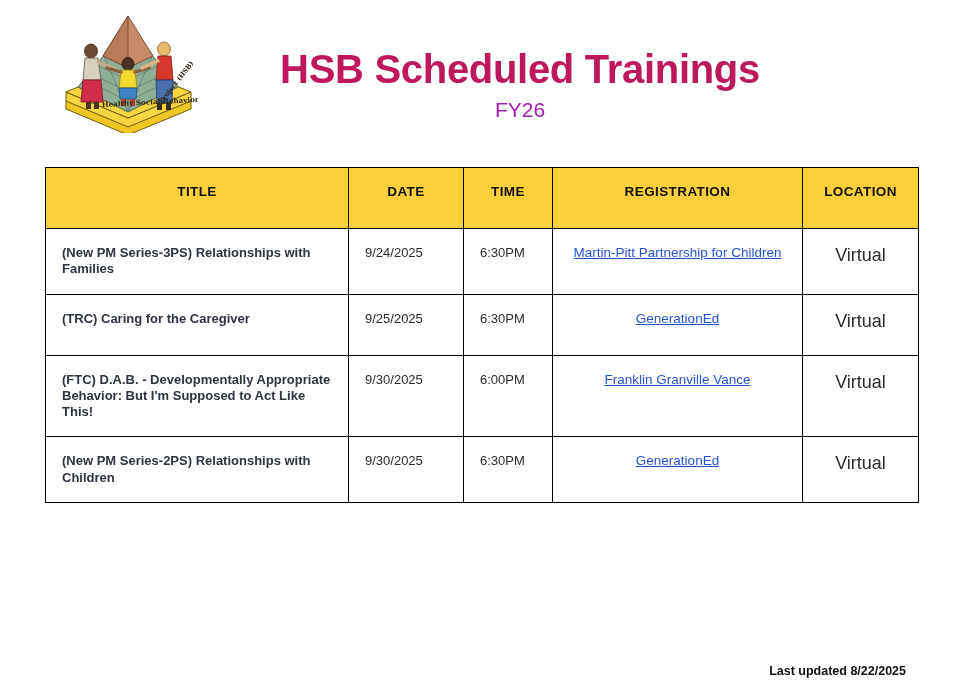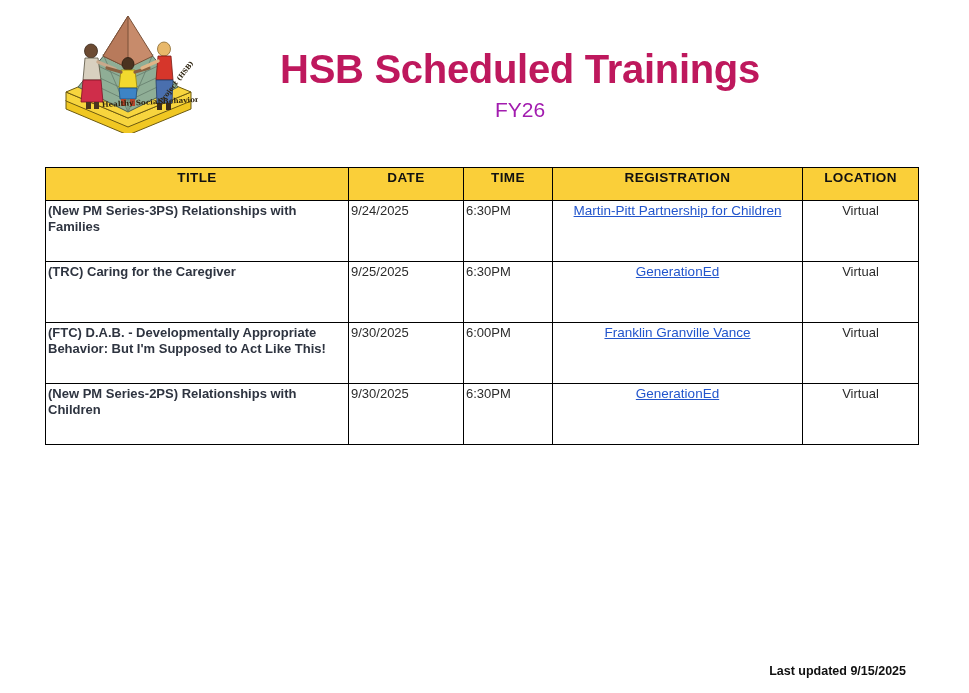--- a/index.html
+++ b/index.html
@@ -63,21 +63,21 @@
     width: 873px;
   }
   table.sched {
     border-collapse: collapse;
     width: 873px;
     table-layout: fixed;
   }
   table.sched td, table.sched th {
     border: 1px solid #000000;
     vertical-align: top;
-    padding: 2px;
+    padding: 16px;
   }
   thead th {
     background: #facf39;
     height: 28px;
     font-size: 13.5px;
     font-weight: bold;
     color: #111111;
     letter-spacing: 0.4px;
     text-align: center;
     vertical-align: middle;
@@ -106,21 +106,21 @@
     text-align: left;
     padding-top: 6px;
     font-weight: normal;
   }
   td.cell-reg {
     text-align: center;
     padding-top: 6px;
     font-size: 13.5px;
   }
   td.cell-loc {
-    font-size: 13px;
+    font-size: 18px;
     color: #2b2b2b;
     text-align: center;
     padding-top: 6px;
   }
   a.reg-link {
     color: #2255cc;
     text-decoration: underline;
     font-size: 13.5px;
     cursor: pointer;
   }
@@ -253,13 +253,13 @@
         <td class="cell-time">6:30PM</td>
         <td class="cell-reg">
           <a class="reg-link">GenerationEd</a>
         </td>
         <td class="cell-loc">Virtual</td>
       </tr>
     </tbody>
   </table>
 </div>
 
-<div class="footer">Last updated 9/15/2025</div>
+<div class="footer">Last updated 8/22/2025</div>
 
 </body></html>

